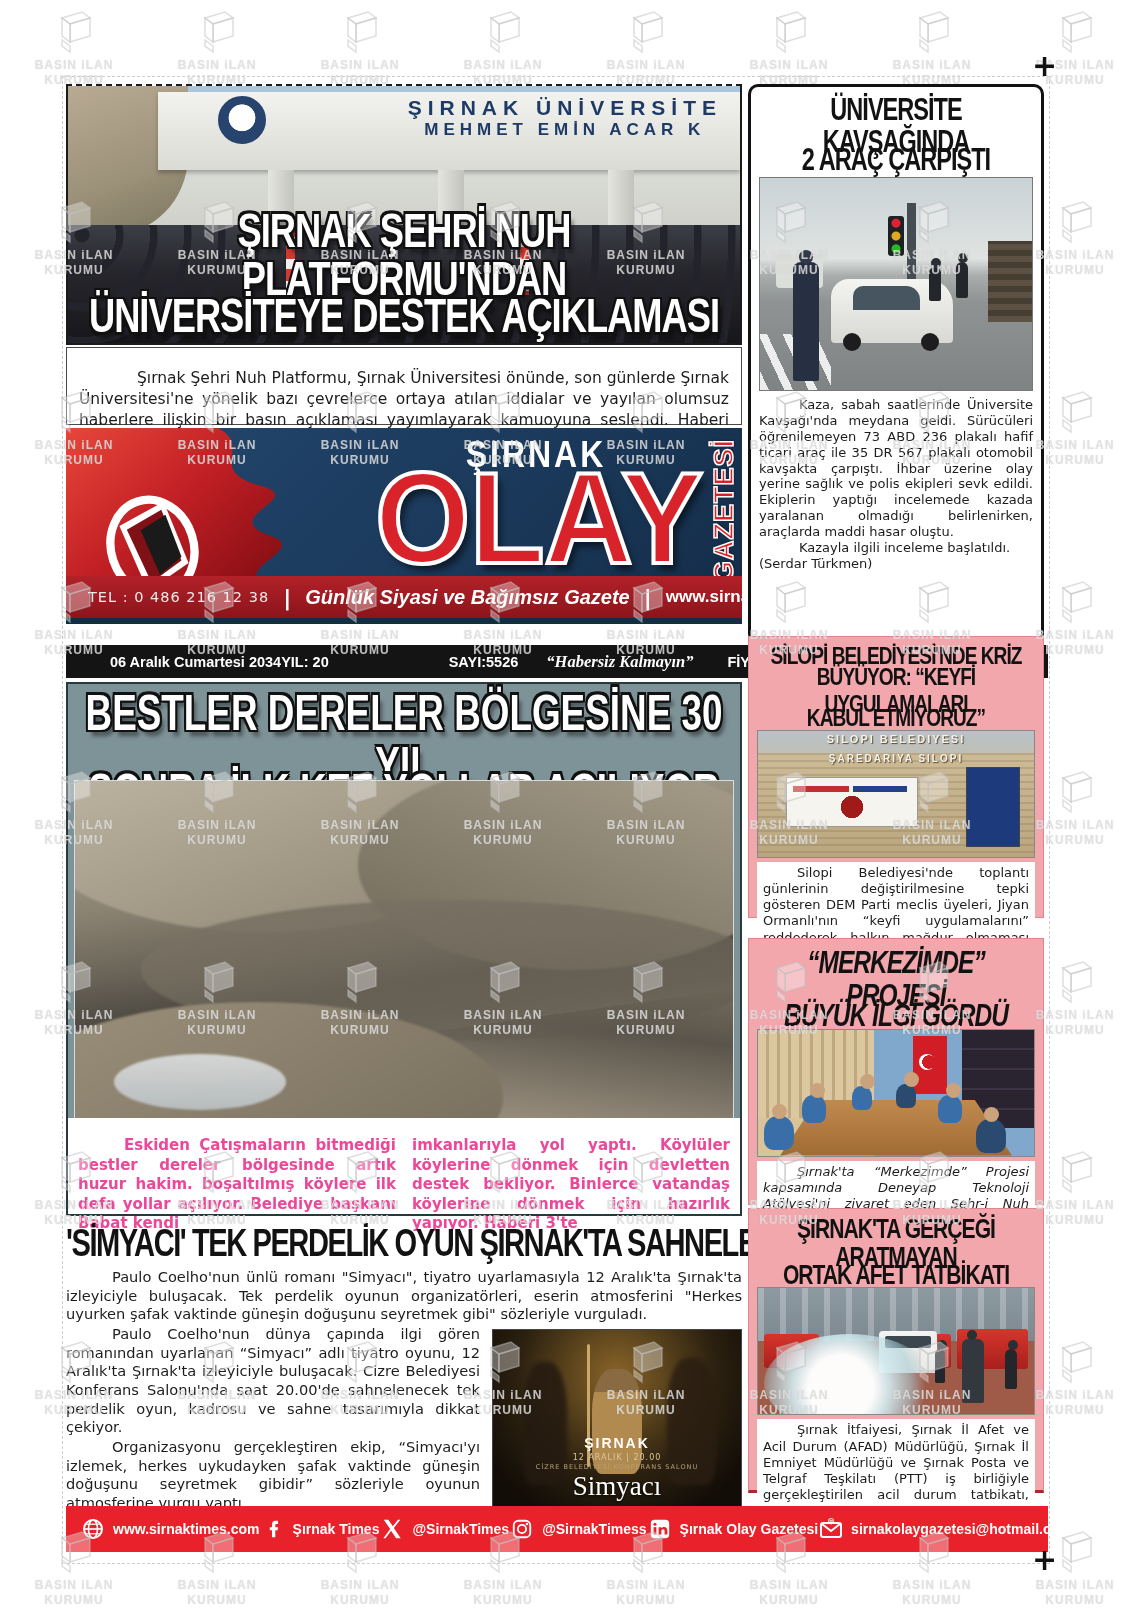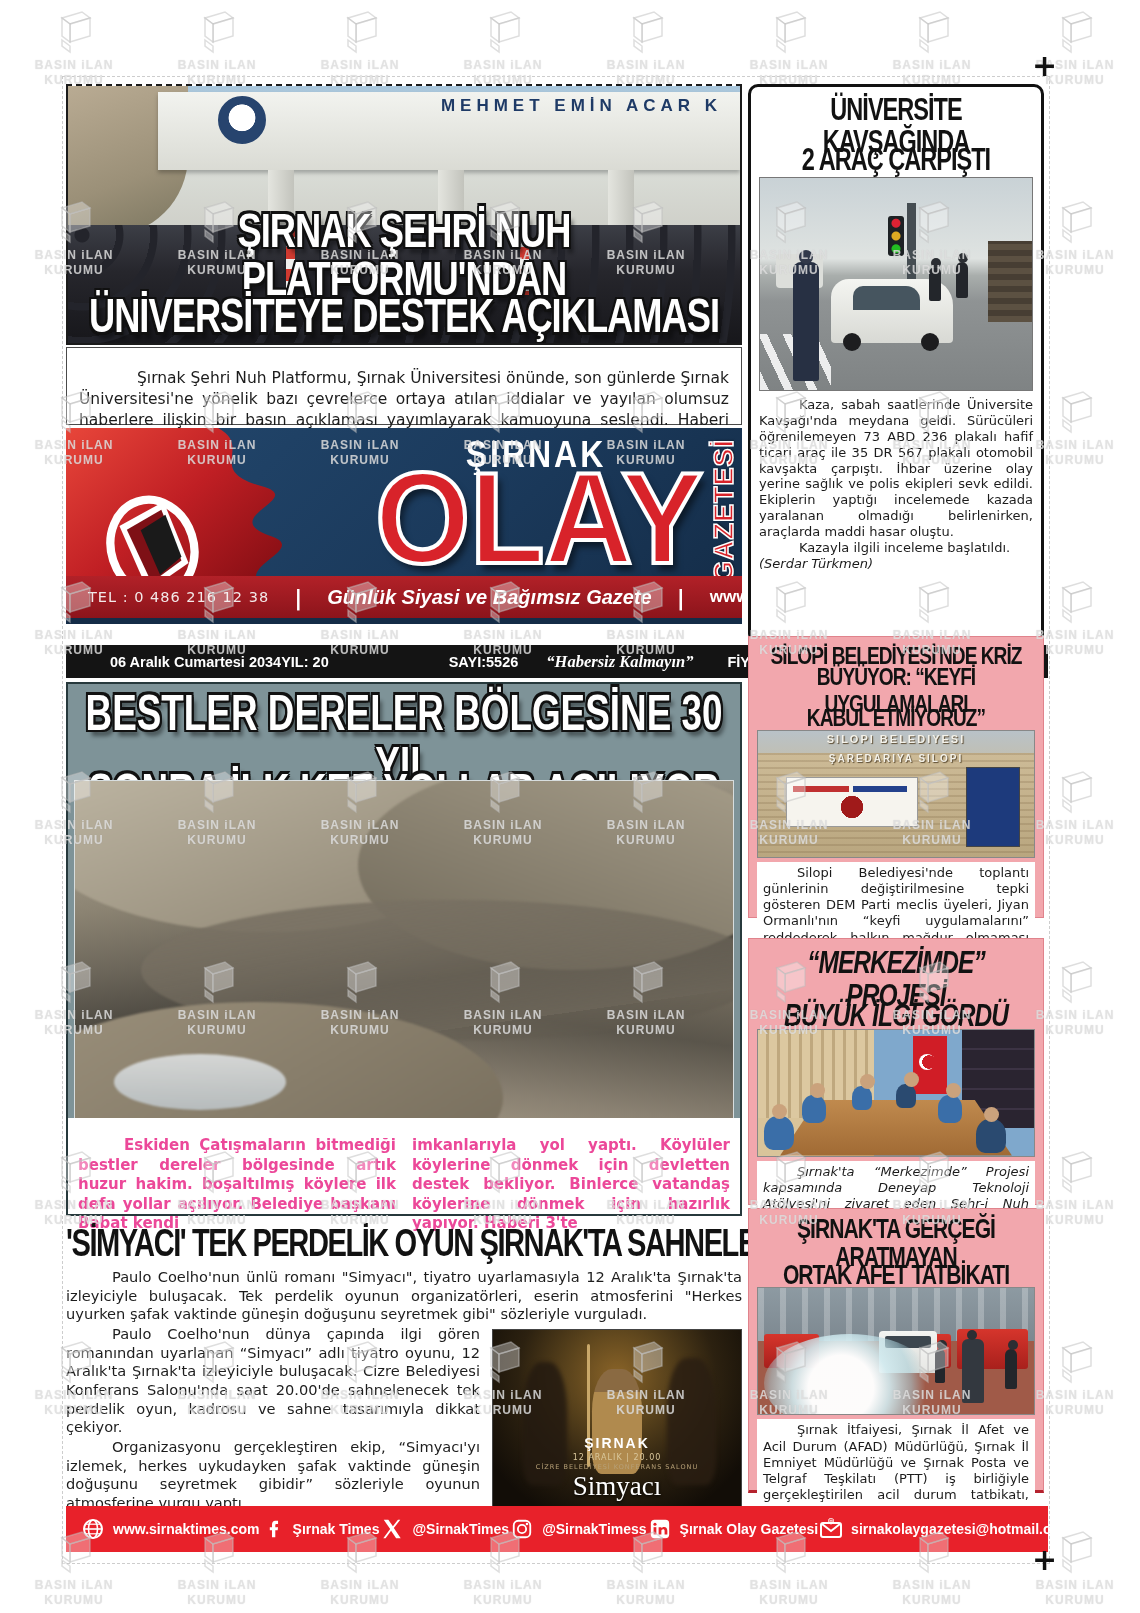--- a/index.html
+++ b/index.html
@@ -51,21 +51,21 @@
   #mh-logo{position:absolute;left:26px;top:56px;width:118px;height:118px;}
   #mh-sirnak{position:absolute;left:300px;top:6px;width:340px;text-align:center;color:#fff;
      font-family:"Liberation Sans",sans-serif;font-weight:bold;font-size:32px;letter-spacing:3px;transform:scaleY(1.15);transform-origin:top;}
   #mh-olay{position:absolute;left:278px;top:26px;width:390px;text-align:center;color:#d8232a;
      font-family:"Liberation Sans",sans-serif;font-weight:900;font-size:122px;line-height:1;
      -webkit-text-stroke:4px #ffffff;text-shadow:5px 6px 6px rgba(0,0,0,.5);transform:scaleY(1.06);transform-origin:top;}
   #mh-gazetesi{position:absolute;right:2px;top:4px;height:150px;color:#d8232a;font-family:"Liberation Sans",sans-serif;
      font-weight:800;font-size:27px;letter-spacing:1px;writing-mode:vertical-rl;transform:rotate(180deg);
      -webkit-text-stroke:1.5px #ffffff;text-shadow:1px 1px 2px rgba(0,0,0,.6);}
   #mh-bar{position:absolute;left:0;right:0;bottom:0;height:42px;background:linear-gradient(#b22128,#8c141b);
-     display:flex;align-items:center;color:#f3e9e9;gap:11px;}
+     display:flex;align-items:center;color:#f3e9e9;}
   #mh-tel{font-size:14.5px;letter-spacing:1px;padding-left:22px;white-space:nowrap;}
   .mh-div{color:#fff;font-size:22px;padding:0 14px;font-weight:bold;}
   #mh-slogan{font-size:20px;font-weight:bold;font-style:italic;color:#fff;white-space:nowrap;font-family:"Liberation Sans",sans-serif;}
   #mh-site{font-size:17px;font-weight:bold;color:#fff;white-space:nowrap;font-family:"Liberation Sans",sans-serif;}
   
   #dateline{left:66px;top:645px;width:982px;height:33px;background:#141414;color:#fff;display:flex;align-items:center;z-index:2;
      font-family:"Liberation Sans",sans-serif;font-weight:bold;font-size:14.5px;}
   #dateline .dl{white-space:nowrap;}
   #dl-date{margin-left:44px;}
   #dl-year{}
@@ -99,21 +99,21 @@
   #poster-title{font-family:"Liberation Serif",serif;font-size:27px;line-height:1.05;text-shadow:0 1px 3px #000;}
   
   .rcol{left:748px;width:296px;z-index:2;}
   #crash{top:84px;height:560px;border:3px solid #111;border-radius:10px;background:#fff;padding:4px 8px;}
   #crash-headline{text-align:center;line-height:1.05;margin-top:2px;}
   #crash-headline span{display:block;font-size:24px;transform:scale(0.98,1.28);transform-origin:center top;}
   #crash-photo{position:relative;margin-top:8px;height:212px;overflow:hidden;border:1px solid #777;
      background:linear-gradient(180deg,#c9d2d6 0%,#dfe3e1 38%,#a9aeac 46%,#8f9394 58%,#7f8384 100%);}
   #crash-text{margin-top:6px;font-size:13px;line-height:1.23;color:#1c1c1c;}
   #crash-text p{margin:0;text-indent:40px;}
-  #crash-text p.noind{text-indent:0;font-style:italic;}
+  #crash-text p.noind{text-indent:0;}
   .card{background:#f2a7ad;border:1px solid #e0838c;padding:4px 8px;}
   .card-headline{text-align:center;line-height:1.06;margin:2px 0 4px 0;}
   .card-headline span{display:block;transform:scale(0.98,1.25);transform-origin:center top;}
   #silopi{top:636px;height:282px;}
   #silopi .card-headline span{font-size:19.5px;}
   #merkezimde{top:938px;height:267px;font-style:italic;}
   #merkezimde .card-headline span{font-size:25px;}
   #afet{top:1208px;height:285px;border-bottom:3px solid #b5232e;}
   #afet .card-headline span{font-size:21.5px;}
   .card-photo{position:relative;height:126px;overflow:hidden;border:1px solid #888;}
@@ -180,20 +180,21 @@
   <div id="guide"></div>
   <div id="crop-tr" class="crop">+</div>
   <div id="crop-br" class="crop">+</div>
 
   <div id="uni-article" class="abs">
     <div class="uni-photo">
       <div class="uni-hill"></div>
       <div class="uni-beam"></div>
       <div class="uni-emblem"></div>
       <div class="uni-sign">
+        <div class="l1">ŞIRNAK ÜNİVERSİTE</div>
         <div class="l2">MEHMET EMİN ACAR K</div>
       </div>
       <div class="uni-col" style="left:200px;"></div>
       <div class="uni-col" style="left:370px;"></div>
       <div class="uni-col" style="left:540px;"></div>
       <div class="uni-crowd"></div>
       <div class="cone" style="left:218px;"></div>
       <div class="cone" style="left:452px;"></div>
       <div class="uni-headline cond hl-white">
         <span>ŞIRNAK ŞEHRİ NUH PLATFORMU'NDAN</span>

